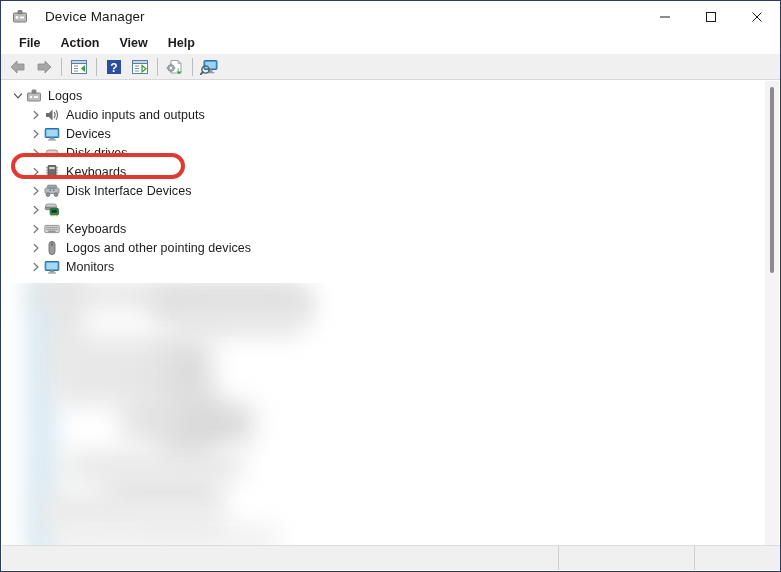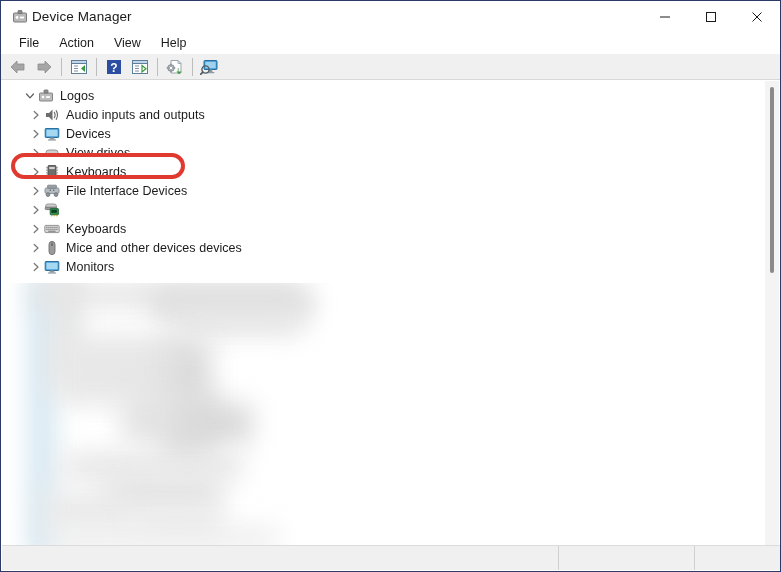--- a/index.html
+++ b/index.html
@@ -34,21 +34,21 @@
   }
   .title-icon {
     width: 18px; height: 18px;
     margin-left: 10px;
     position: relative;
     flex: 0 0 auto;
   }
   .title-text {
     font-size: 13.5px;
     color: #1b1b1b;
-    margin-left: 3px;
+    margin-left: 16px;
     letter-spacing: 0.1px;
     white-space: nowrap;
   }
   .win-controls {
     position: absolute;
     right: 0; top: 0;
     height: 31px;
     display: flex;
   }
   .win-btn {
@@ -67,20 +67,21 @@
   .menubar {
     position: absolute;
     left: 0; top: 31px;
     width: 779px;
     height: 22px;
     background: #ffffff;
     display: flex;
     align-items: center;
     padding-left: 8px;
     box-sizing: border-box;
+    font-weight: bold;
   }
   .menu-item {
     font-size: 12.5px;
     color: #1b1b1b;
     padding: 2px 10px;
     white-space: nowrap;
     cursor: default;
   }
 
   
@@ -150,21 +151,21 @@
     flex: 0 0 auto;
     margin-right: 6px;
     position: relative;
     display: block;
   }
   .tw-label {
     font-size: 12.5px;
     color: #1b1b1b;
     letter-spacing: 0.05px;
   }
-  .depth0 { padding-left: 20px; }
+  .depth0 { padding-left: 8px; }
   .depth1 { padding-left: 26px; }
 
   
   .vscroll {
     position: absolute;
     right: 1px;
     top: 80px;
     width: 14px;
     height: 466px;
     background: #f4f4f4;
@@ -419,21 +420,21 @@
             <path d="M3.2 1.5 L7 5 L3.2 8.5" fill="none" stroke="#767676" stroke-width="1.2" stroke-linecap="round" stroke-linejoin="round"></path>
           </svg>
         </span>
         <span class="tw-icon">
           <svg width="16" height="16" viewBox="0 0 16 16">
             <path d="M2 7.5 Q2 5 5 5 L11 5 Q14 5 14 7.5 L14 9 L2 9 Z" fill="#cfcfcf" stroke="#8e8e8e" stroke-width="0.9"></path>
             <rect x="1.5" y="8.8" width="13" height="2.6" rx="1.2" fill="#9a9a9a" stroke="#767676" stroke-width="0.9"></rect>
             <circle cx="12.2" cy="10.1" r="0.7" fill="#e8e8e8"></circle>
           </svg>
         </span>
-        <span class="tw-label">View drives</span>
+        <span class="tw-label">Disk drives</span>
       </div>
 
 
       <div class="tree-row depth1">
         <span class="tw-chevron">
           <svg width="10" height="10" viewBox="0 0 10 10">
             <path d="M3.2 1.5 L7 5 L3.2 8.5" fill="none" stroke="#767676" stroke-width="1.2" stroke-linecap="round" stroke-linejoin="round"></path>
           </svg>
         </span>
         <span class="tw-icon">
@@ -464,21 +465,21 @@
         <span class="tw-icon">
           <svg width="16" height="16" viewBox="0 0 16 16">
             <rect x="1" y="5" width="14" height="5.4" rx="1.4" fill="#b5bcc2" stroke="#828a91" stroke-width="0.9"></rect>
             <rect x="3.6" y="2.2" width="8.8" height="3" rx="0.6" fill="#9aa2a9" stroke="#747c83" stroke-width="0.8"></rect>
             <circle cx="4" cy="11.6" r="1.9" fill="#8b9399" stroke="#6b7278" stroke-width="0.8"></circle>
             <circle cx="12" cy="11.6" r="1.9" fill="#8b9399" stroke="#6b7278" stroke-width="0.8"></circle>
             <rect x="5.6" y="6.6" width="1.3" height="1.3" fill="#5d6469"></rect>
             <rect x="9" y="6.6" width="1.3" height="1.3" fill="#5d6469"></rect>
           </svg>
         </span>
-        <span class="tw-label">File Interface Devices</span>
+        <span class="tw-label">Disk Interface Devices</span>
       </div>
 
       <div class="tree-row depth1">
         <span class="tw-chevron">
           <svg width="10" height="10" viewBox="0 0 10 10">
             <path d="M3.2 1.5 L7 5 L3.2 8.5" fill="none" stroke="#767676" stroke-width="1.2" stroke-linecap="round" stroke-linejoin="round"></path>
           </svg>
         </span>
         <span class="tw-icon">
           <svg width="16" height="16" viewBox="0 0 16 16">
@@ -530,21 +531,21 @@
             <path d="M3.2 1.5 L7 5 L3.2 8.5" fill="none" stroke="#767676" stroke-width="1.2" stroke-linecap="round" stroke-linejoin="round"></path>
           </svg>
         </span>
         <span class="tw-icon">
           <svg width="16" height="16" viewBox="0 0 16 16">
             <rect x="5" y="1.4" width="6" height="13.2" rx="3" fill="#9b9b9b" stroke="#6f6f6f" stroke-width="0.9"></rect>
             <line x1="8" y1="1.6" x2="8" y2="6" stroke="#6f6f6f" stroke-width="0.8"></line>
             <rect x="7.4" y="3.4" width="1.2" height="2.4" rx="0.6" fill="#5c5c5c"></rect>
           </svg>
         </span>
-        <span class="tw-label">Mice and other devices devices</span>
+        <span class="tw-label">Logos and other pointing devices</span>
       </div>
 
       <div class="tree-row depth1">
         <span class="tw-chevron">
           <svg width="10" height="10" viewBox="0 0 10 10">
             <path d="M3.2 1.5 L7 5 L3.2 8.5" fill="none" stroke="#767676" stroke-width="1.2" stroke-linecap="round" stroke-linejoin="round"></path>
           </svg>
         </span>
         <span class="tw-icon">
           <svg width="16" height="16" viewBox="0 0 16 16">

